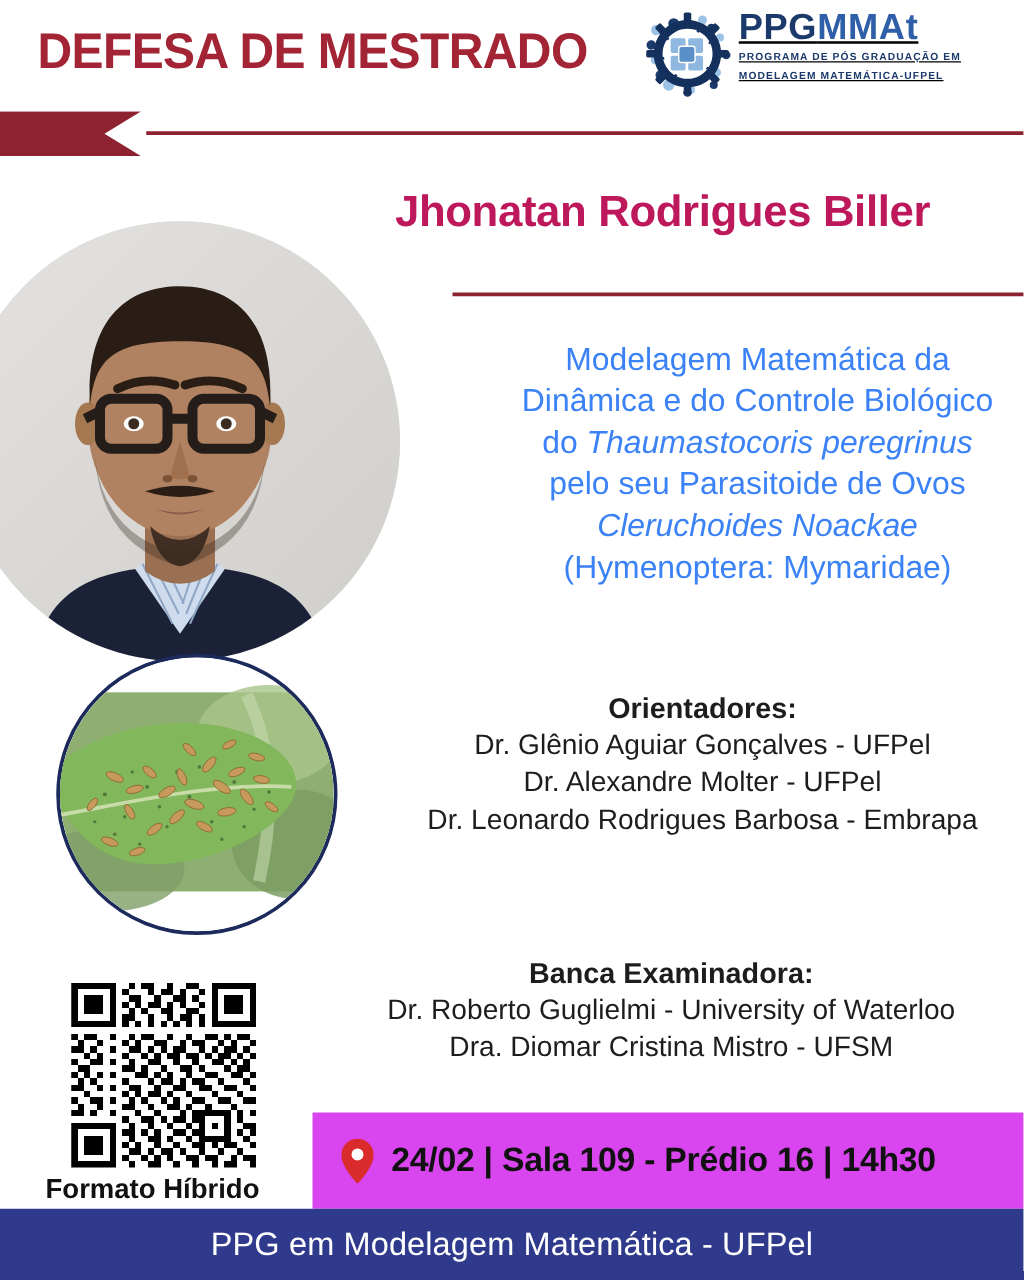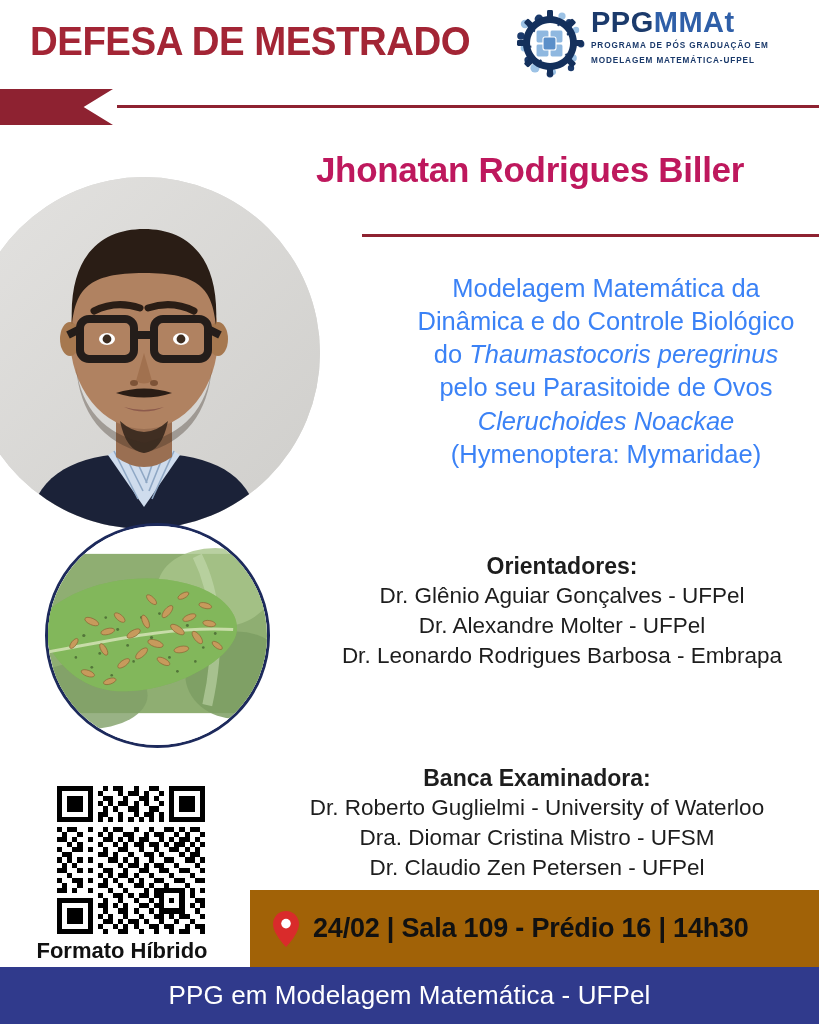--- a/index.html
+++ b/index.html
@@ -48,20 +48,21 @@
     left: 0;
     top: 2px;
     width: 70px;
     height: 70px;
   }
   .logo-text {
     position: absolute;
     left: 76px;
     top: 2px;
     width: 214px;
+    text-decoration: underline;
   }
   .logo-word {
     font-size: 29px;
     font-weight: 700;
     letter-spacing: 0.5px;
     color: #1b3a6b;
     line-height: 1;
     white-space: nowrap;
   }
   .logo-word .lw-light { color: #2f5fa8; }
@@ -209,21 +210,21 @@
     margin-left: -18px;
   }
 
   
   .date-bar {
     position: absolute;
     left: 250px;
     top: 890px;
     width: 569px;
     height: 77px;
-    background: #a16207;
+    background: #d946ef;
     display: flex;
     align-items: center;
   }
   .pin-icon {
     margin-left: 23px;
     margin-right: 14px;
     width: 26px;
     height: 36px;
     flex: none;
   }
@@ -466,21 +467,20 @@
     <div class="people-heading">Orientadores:</div>
     <div class="people-line">Dr. Glênio Aguiar Gonçalves - UFPel</div>
     <div class="people-line">Dr. Alexandre Molter - UFPel</div>
     <div class="people-line">Dr. Leonardo Rodrigues Barbosa - Embrapa</div>
   </div>
 
   <div class="people-block" id="board">
     <div class="people-heading">Banca Examinadora:</div>
     <div class="people-line">Dr. Roberto Guglielmi - University of Waterloo</div>
     <div class="people-line">Dra. Diomar Cristina Mistro - UFSM</div>
-    <div class="people-line">Dr. Claudio Zen Petersen - UFPel</div>
   </div>
 
   <div class="qr-wrap">
     <svg class="qr-code" viewBox="0 0 29 29" shape-rendering="crispEdges" xmlns="http://www.w3.org/2000/svg">
       <rect width="29" height="29" fill="#ffffff"></rect>
       <g fill="#000000">
 
         <path d="M0 0h7v7H0z"></path>
           <path d="M1 1h5v5H1z" fill="#fff"></path>
           <path d="M2 2h3v3H2z"></path>

